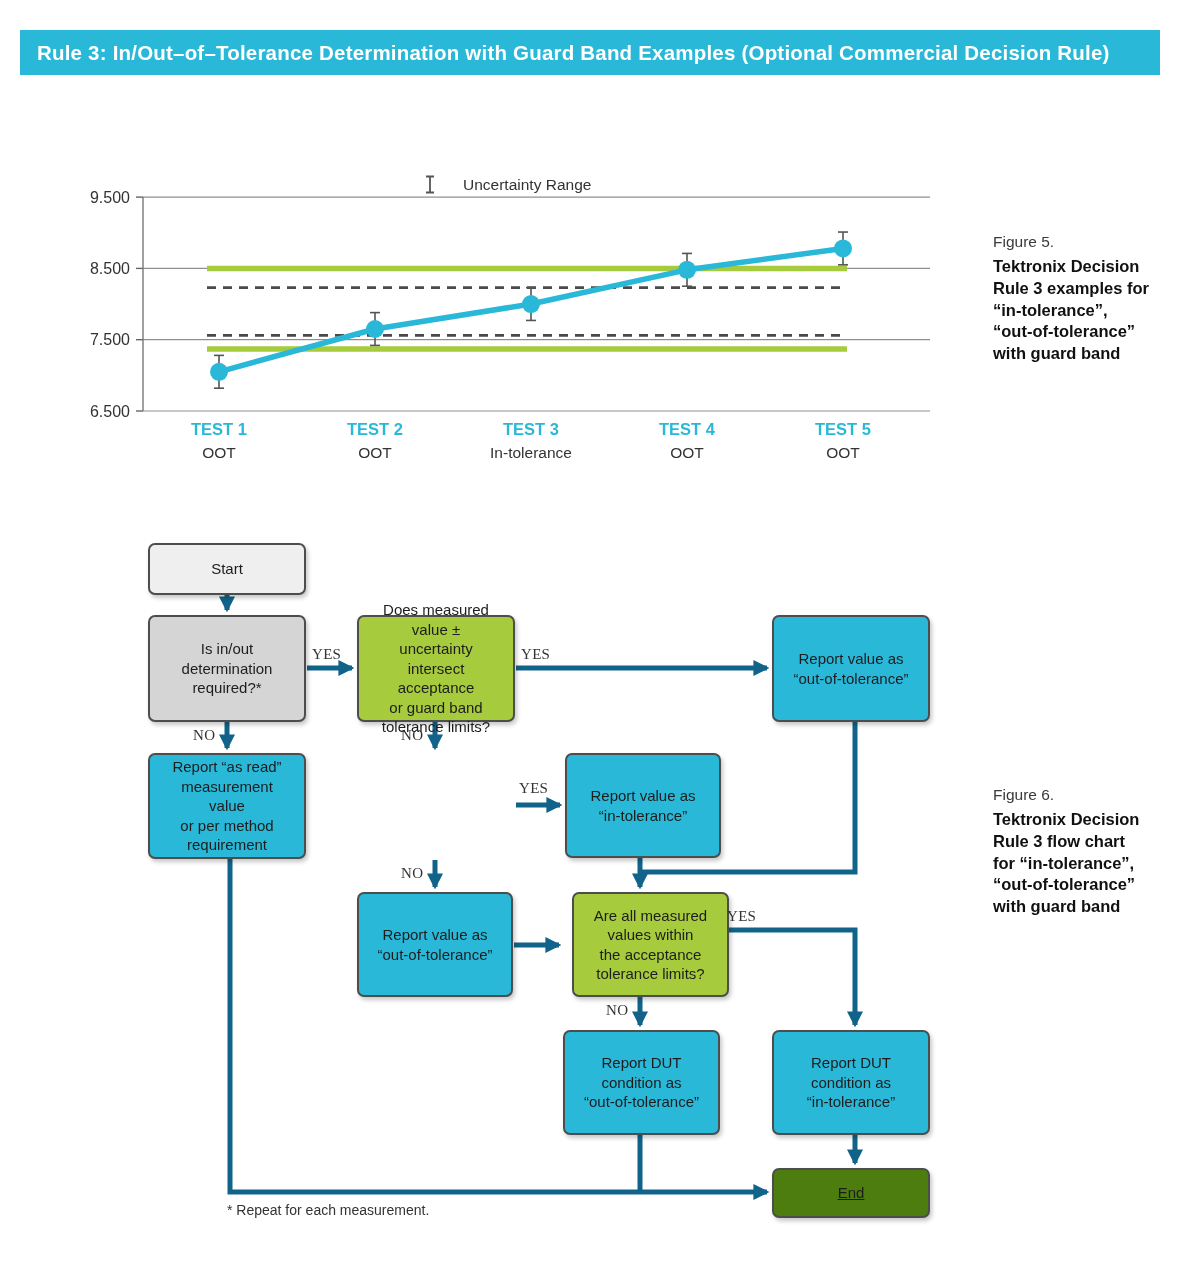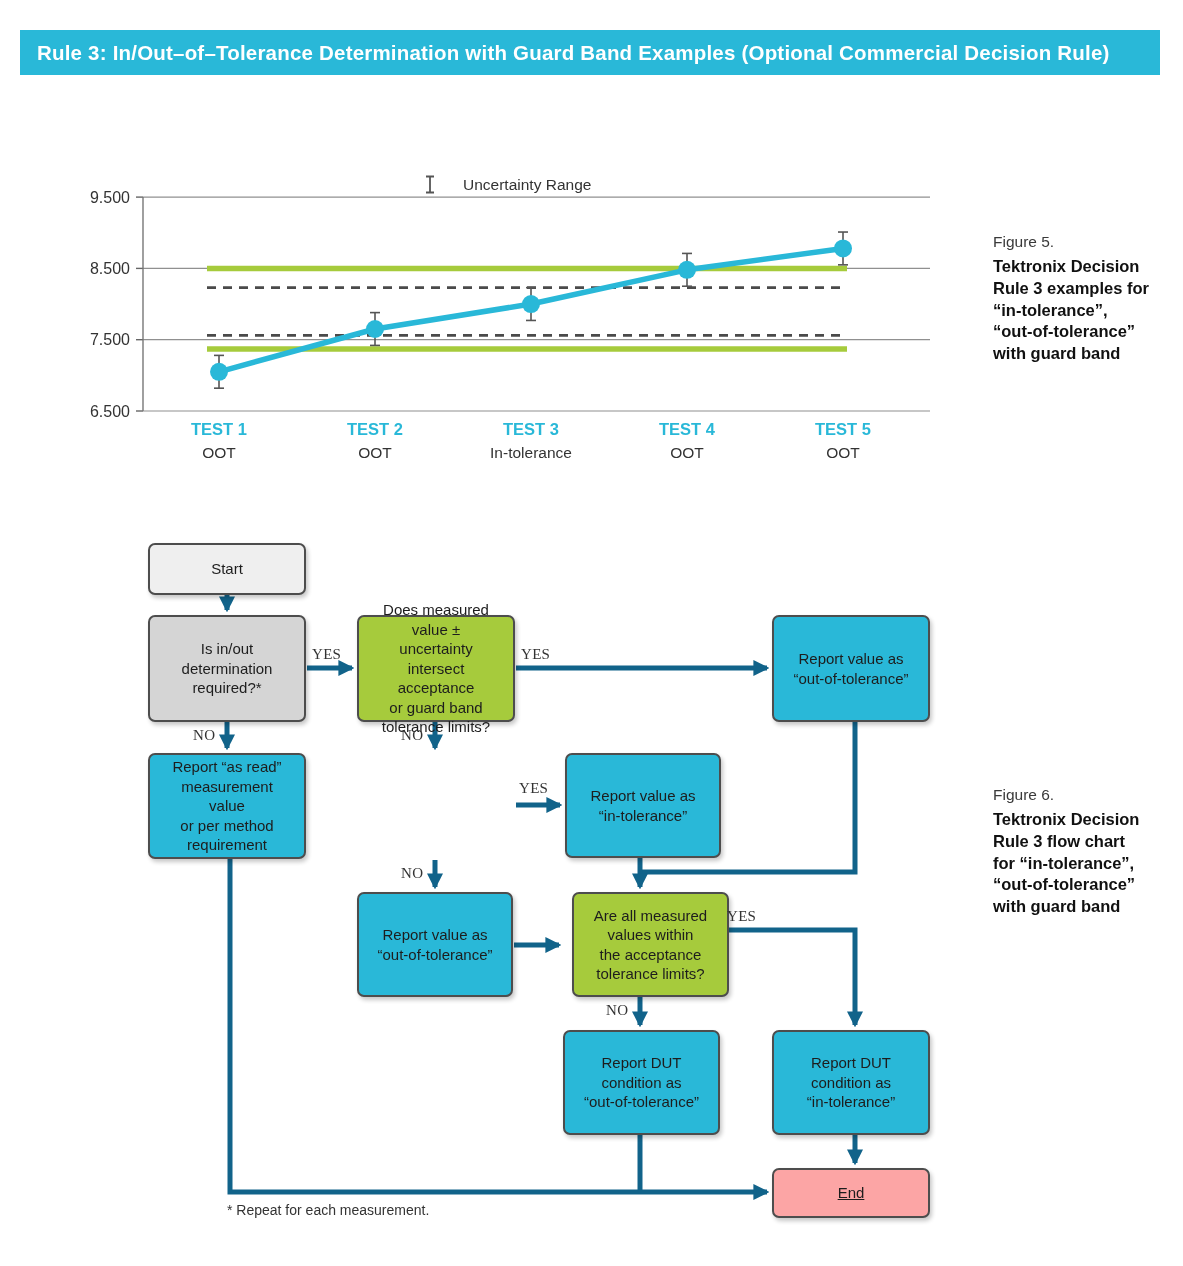--- a/index.html
+++ b/index.html
@@ -26,21 +26,21 @@
   .fig-text{margin-top:5px;font-size:16.5px;font-weight:bold;color:#111;line-height:1.32;white-space:pre-line;}
   
   .fbox{position:absolute;box-sizing:border-box;border:2px solid #4d4d4d;border-radius:7px;
         display:flex;align-items:center;justify-content:center;text-align:center;
         font-size:15px;line-height:1.3;color:#1d1d1d;white-space:pre-line;
         box-shadow:2px 3px 4px rgba(0,0,0,.22);padding:16px;}
   .f-gray-light{background:#EFEFEF;}
   .f-gray{background:#D5D5D5;}
   .f-green{background:#A6CB3C;}
   .f-cyan{background:#29B8D8;}
-  .f-end{background:#fca5a5;text-decoration:underline;}
+  .f-end{background:#4d7c0f;text-decoration:underline;}
   #flow-arrows{position:absolute;left:0;top:0;pointer-events:none;}
   .flow-label{position:absolute;font-size:15px;color:#333;letter-spacing:.3px;font-family:Liberation Serif, serif;}
   .footnote{position:absolute;left:227px;top:1202px;font-size:14px;color:#333;}
 </style>
 </head>
 <body>
 
 <div class="page">
 
   <div class="title-bar">

